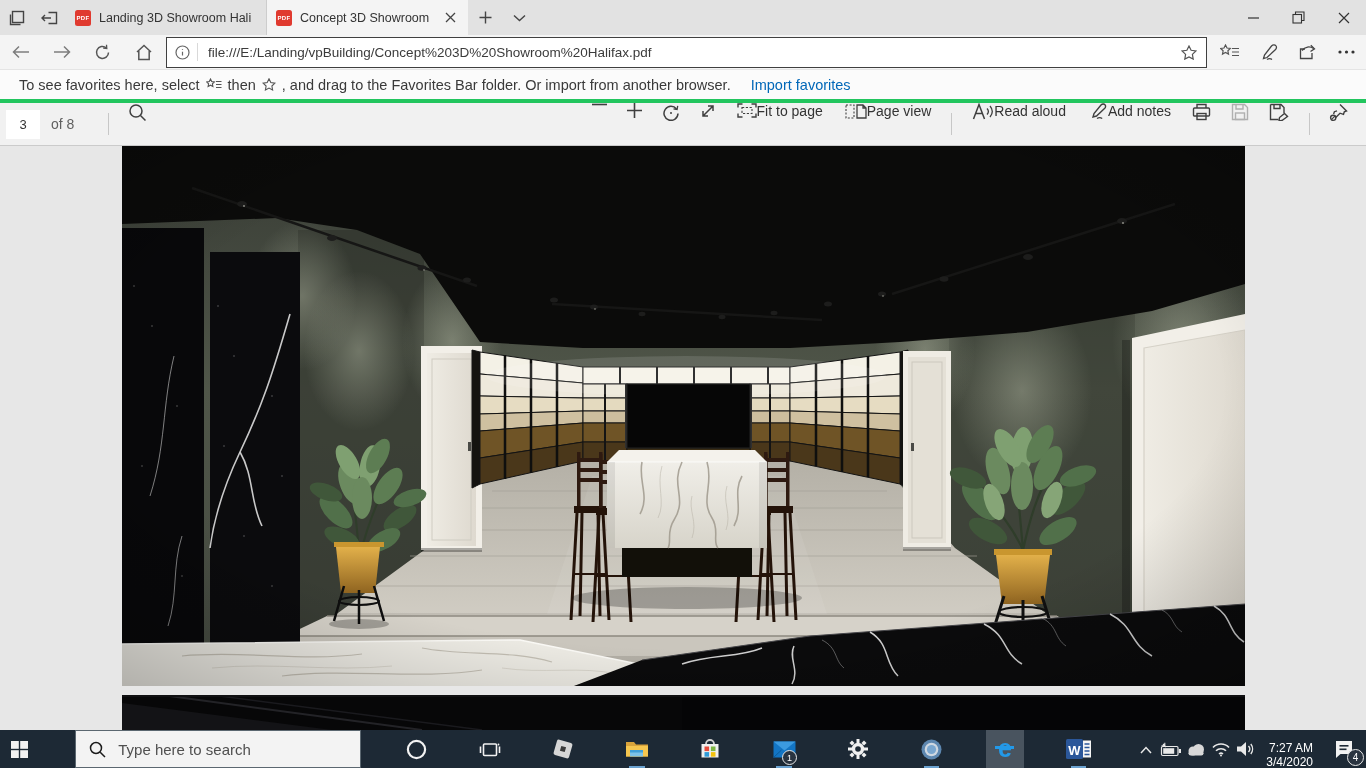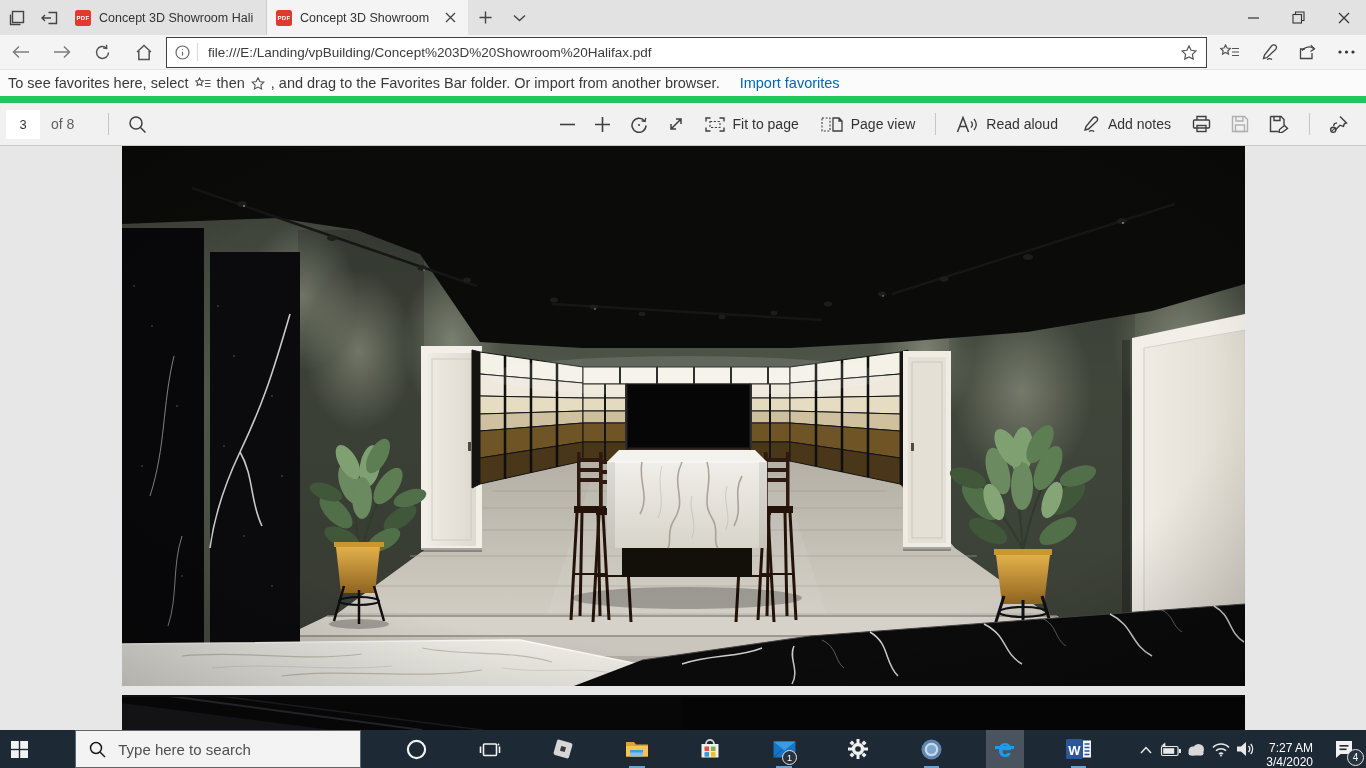--- a/index.html
+++ b/index.html
@@ -21,29 +21,29 @@
   
   .navbar{height:35px;background:#f4f4f4;display:flex;align-items:center;border-bottom:1px solid #e4e4e4;box-sizing:border-box;}
   .nav-btn{width:41px;height:34px;display:flex;align-items:center;justify-content:center;}
   .addr{flex:1;height:29px;background:#fff;border:1px solid #404040;display:flex;align-items:center;margin:0 3px 0 2px;padding:0 2px 0 8px;}
   .addr-sep{width:1px;height:18px;background:#d9d9d9;margin:0 8px 0 7px;}
   .addr input{border:none;outline:none;flex:1;font-size:13.5px;color:#3b3b3b;font-family:"Liberation Sans",sans-serif;background:transparent;}
   .addr-star{width:30px;height:27px;display:flex;align-items:center;justify-content:center;}
   .nav-right{display:flex;}
   .nav-right .nav-btn{width:39px;}
   
-  .favbar{height:33px;background:#fbfbfb;border-bottom:7px solid #22c55e;box-sizing:border-box;display:flex;align-items:center;padding-left:8px;font-size:14.5px;color:#3a3a3a;white-space:pre;}
+  .favbar{height:33px;background:#fbfbfb;border-bottom:4px solid #22c55e;box-sizing:border-box;display:flex;align-items:center;padding-left:19px;font-size:14.5px;color:#3a3a3a;white-space:pre;}
   .favbar .mini{margin:0 6px;}
   .favbar a{color:#0067b8;text-decoration:none;margin-left:20px;cursor:pointer;}
   
   .pdfbar{height:43px;background:#f1f1f1;border-bottom:1px solid #cbcbcb;box-sizing:border-box;display:flex;align-items:center;padding:0 8px 0 6px;font-size:14px;color:#333;}
   .page-box{width:30px;height:27px;background:#fff;border:none;text-align:center;font-size:13px;color:#333;font-family:"Liberation Sans",sans-serif;outline:none;}
   .of-label{color:#606060;margin:0 25px 0 11px;}
   .vsep{width:1px;height:22px;background:#c7c7c7;margin:0 9px;flex:none;}
-  .tool{display:flex;align-items:center;gap:8px;padding:0 11px;height:100%;cursor:pointer;flex:none;}
+  .tool{display:flex;gap:0;padding:0 11px;height:100%;cursor:pointer;flex:none;}
   .tool.icon-only{padding:0 10px;}
   .pdf-spacer{flex:1;}
   
   .content{position:relative;height:584px;background:#e7e7e7;overflow:hidden;}
   .page3{position:absolute;left:122px;top:0;width:1123px;height:540px;}
   .page4{position:absolute;left:122px;top:549px;width:1123px;height:35px;}
   
   .taskbar{height:38px;background:#1d2935;display:flex;align-items:center;color:#fff;gap:36px;}
   .tb-start{width:48px;height:38px;display:flex;align-items:center;justify-content:center;cursor:pointer;}
   .tb-search{width:345px;height:38px;background:#f3f3f3;border:1px solid #5b6770;box-sizing:border-box;display:flex;align-items:center;gap:10px;padding-left:13px;}
@@ -77,21 +77,21 @@
         <g fill="none" stroke="#444" stroke-width="1.4">
           <path d="M8.5,3.5 h8 v11 h-8"></path>
           <path d="M11,9 h-9 M5,6 l-3,3 3,3"></path>
         </g>
       </svg>
   </div>
   <div class="tab inactive">
     <span class="pdficon">
         <span>PDF</span>
       </span>
-    <span class="tab-title">Concept 3D Showroom Hali</span>
+    <span class="tab-title">Landing 3D Showroom Hali</span>
   </div>
   <div class="tab active">
     <span class="pdficon">
         <span>PDF</span>
       </span>
     <span class="tab-title">Concept 3D Showroom</span>
     <span class="tab-close">
       <svg width="11" height="11" viewBox="0 0 11 11">
           <path d="M1,1 L10,10 M10,1 L1,10" stroke="#444" stroke-width="1.3"></path>
         </svg>

